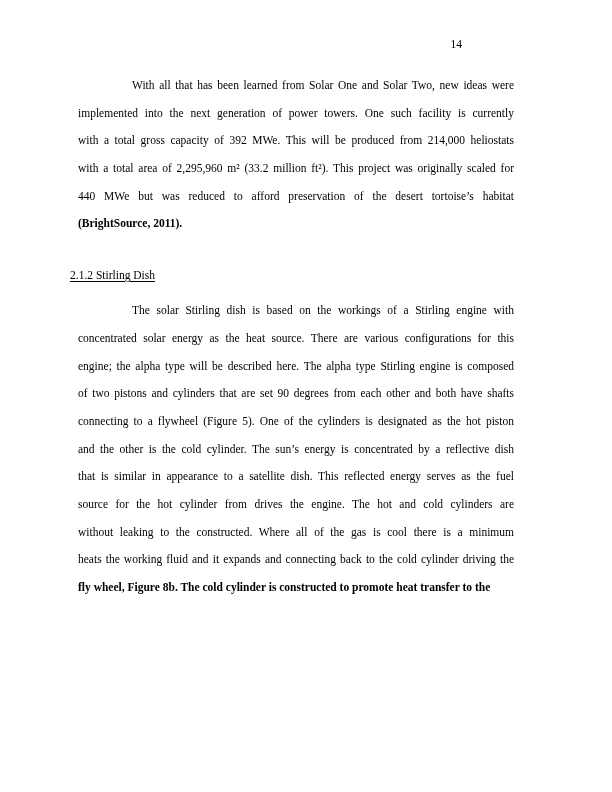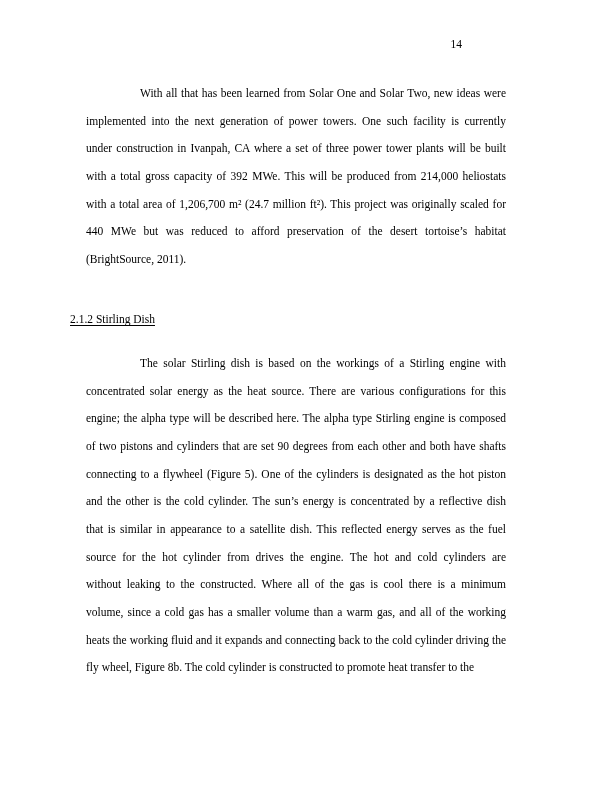--- a/index.html
+++ b/index.html
@@ -24,76 +24,75 @@
     line-height: 13px;
     text-align: right;
   }
   .content {
     position: absolute;
     left: 70px;
     top: 64px;
     width: 452px;
   }
   .para {
-    margin: 16px;
+    margin: 8px;
     padding: 0;
   }
   .line {
     line-height: 27.65px;
     height: 27.65px;
     text-align: justify;
     text-align-last: justify;
     white-space: normal;
     overflow: hidden;
   }
   .line.first {
     text-indent: 54px;
   }
   .line.last {
     text-align-last: left;
+    font-weight: bold;
   }
   .heading {
-    margin-top: 33px;
+    margin-top: 24px;
     line-height: 27.65px;
     height: 27.65px;
     text-decoration: underline;
     text-underline-offset: 2px;
   }
 </style>
 </head>
 <body>
 
 <div class="page">
   <div class="page-number">14</div>
 
   <div class="content">
 
     <div class="para">
 
     <div class="line first">With all that has been learned from Solar One and Solar Two, new ideas were</div>
         <div class="line">implemented into the next generation of power towers. One such facility is currently</div>
-        <div class="line">under construction in Ivanpah, CA where a set of three power tower plants will be built</div>
         <div class="line">with a total gross capacity of 392 MWe. This will be produced from 214,000 heliostats</div>
-        <div class="line">with a total area of 1,206,700 m² (24.7 million ft²). This project was originally scaled for</div>
+        <div class="line">with a total area of 2,295,960 m² (33.2 million ft²). This project was originally scaled for</div>
         <div class="line">440 MWe but was reduced to afford preservation of the desert tortoise’s habitat</div>
         <div class="line last">(BrightSource, 2011).</div>
       </div>
 
     <div class="heading">2.1.2 Stirling Dish</div>
 
     <div class="para">
 
     <div class="line first">The solar Stirling dish is based on the workings of a Stirling engine with</div>
         <div class="line">concentrated solar energy as the heat source. There are various configurations for this</div>
         <div class="line">engine; the alpha type will be described here. The alpha type Stirling engine is composed</div>
         <div class="line">of two pistons and cylinders that are set 90 degrees from each other and both have shafts</div>
         <div class="line">connecting to a flywheel (Figure 5). One of the cylinders is designated as the hot piston</div>
         <div class="line">and the other is the cold cylinder. The sun’s energy is concentrated by a reflective dish</div>
         <div class="line">that is similar in appearance to a satellite dish. This reflected energy serves as the fuel</div>
         <div class="line">source for the hot cylinder from drives the engine. The hot and cold cylinders are</div>
         <div class="line">without leaking to the constructed. Where all of the gas is cool there is a minimum</div>
-        <div class="line">volume, since a cold gas has a smaller volume than a warm gas, and all of the working</div>
         <div class="line">heats the working fluid and it expands and connecting back to the cold cylinder driving the</div>
         <div class="line last">fly wheel, Figure 8b. The cold cylinder is constructed to promote heat transfer to the</div>
       </div>
 
   </div>
 </div>
 
 </body></html>

